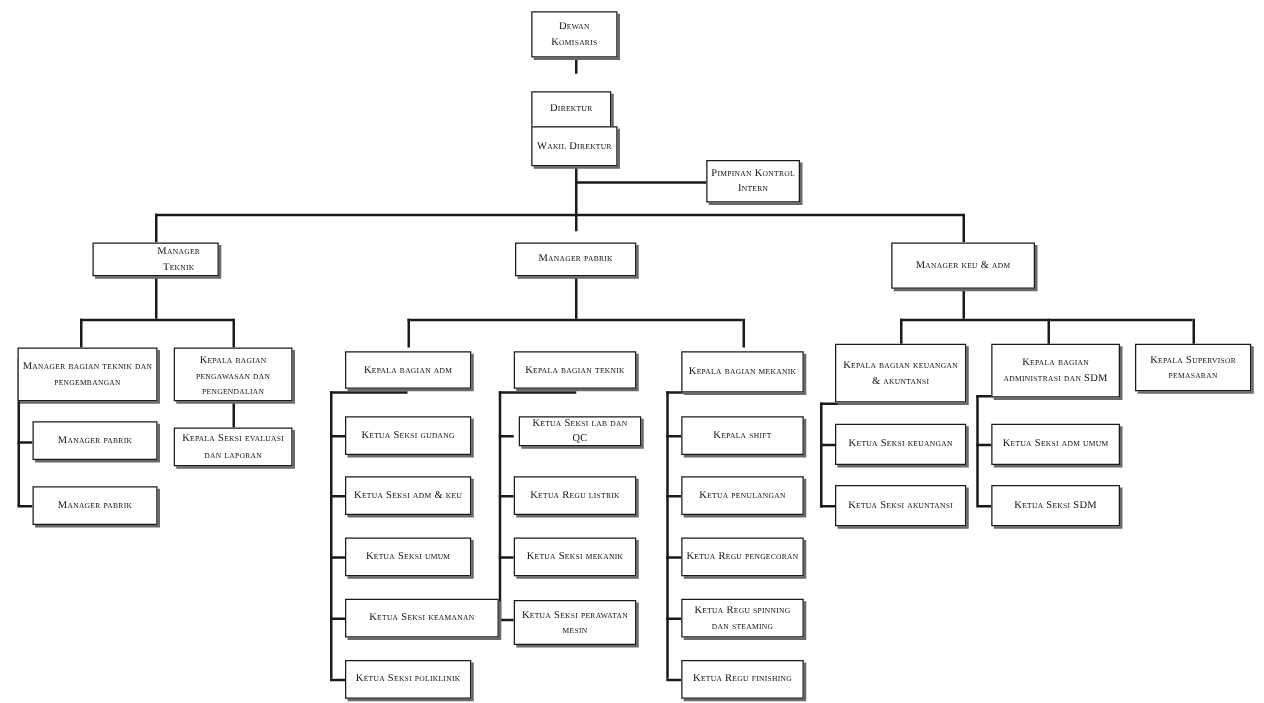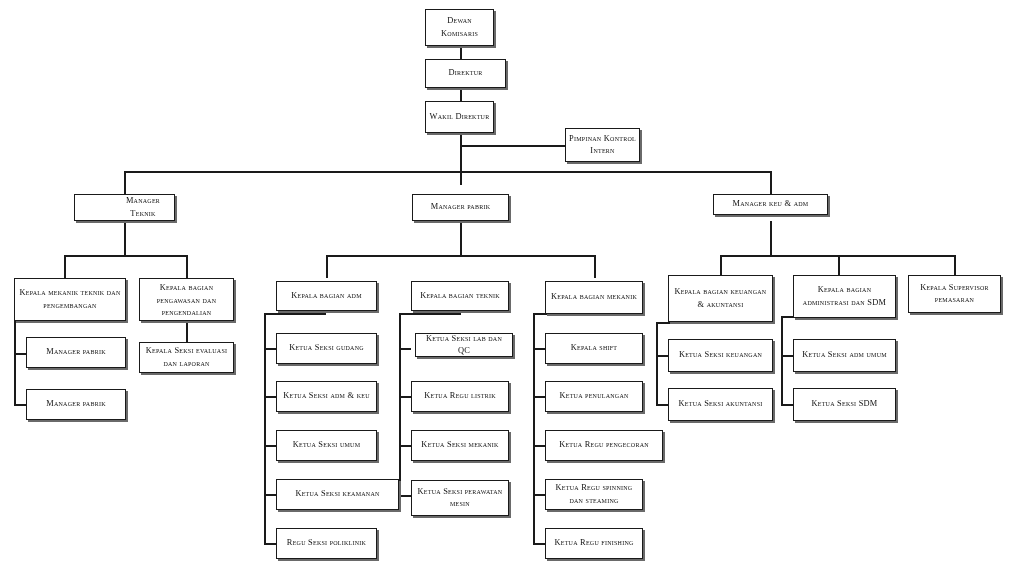--- a/index.html
+++ b/index.html
@@ -103,46 +103,46 @@
 
   <div class="ln lv" style="left:781px;top:316px;height:88px;"></div>
   <div class="ln lh" style="left:781px;top:316px;width:57px;"></div>
   <div class="ln lh" style="left:781px;top:355px;width:12px;"></div>
   <div class="ln lh" style="left:781px;top:404px;width:12px;"></div>
 
   <div class="node" style="left:425px;top:9px;width:69px;height:37px;">
     <span>Dewan Komisaris</span>
     </div>
 
-  <div class="node" style="left:425px;top:59px;width:81px;height:29px;">
+  <div class="node" style="left:425px;top:73px;width:64px;height:29px;">
     <span>Direktur</span>
     </div>
 
   <div class="node" style="left:425px;top:101px;width:69px;height:32px;">
     <span>Wakil Direktur</span>
     </div>
 
   <div class="node" style="left:565px;top:128px;width:75px;height:34px;">
     <span>Pimpinan Kontrol Intern</span>
     </div>
 
   <div class="node" style="left:74px;top:194px;width:101px;height:27px;padding-left:40px;">
     <span>Manager  Teknik</span>
     </div>
 
   <div class="node" style="left:412px;top:194px;width:97px;height:27px;">
     <span>Manager pabrik</span>
     </div>
 
-  <div class="node" style="left:713px;top:194px;width:115px;height:21px;">
+  <div class="node" style="left:713px;top:194px;width:115px;height:37px;">
     <span>Manager keu &amp; adm</span>
     </div>
 
   <div class="node" style="left:14px;top:278px;width:112px;height:43px;">
-    <span>Kepala mekanik teknik dan pengembangan</span>
+    <span>Manager bagian teknik dan pengembangan</span>
     </div>
 
   <div class="node" style="left:139px;top:278px;width:95px;height:43px;align-items:flex-end;">
     <span>Kepala bagian pengawasan dan pengendalian</span>
     </div>
 
   <div class="node" style="left:26px;top:337px;width:100px;height:31px;">
     <span>Manager pabrik</span>
     </div>
 
@@ -172,21 +172,21 @@
   <div class="node" style="left:276px;top:381px;width:101px;height:31px;">
     <span>Ketua Seksi adm &amp; keu</span>
     </div>
   <div class="node" style="left:276px;top:430px;width:101px;height:31px;">
     <span>Ketua Seksi umum</span>
     </div>
   <div class="node" style="left:276px;top:479px;width:123px;height:31px;">
     <span>Ketua Seksi keamanan</span>
     </div>
   <div class="node" style="left:276px;top:528px;width:101px;height:31px;">
-    <span>Regu Seksi poliklinik</span>
+    <span>Ketua Seksi poliklinik</span>
     </div>
 
   <div class="node" style="left:404px;top:333px;width:98px;height:24px;margin-left:11px;">
     <span>Ketua Seksi lab dan QC</span>
     </div>
   <div class="node" style="left:411px;top:381px;width:98px;height:31px;">
     <span>Ketua Regu listrik</span>
     </div>
   <div class="node" style="left:411px;top:430px;width:98px;height:31px;">
     <span>Ketua Seksi mekanik</span>
@@ -194,21 +194,21 @@
   <div class="node" style="left:411px;top:480px;width:98px;height:36px;">
     <span>Ketua Seksi perawatan mesin</span>
     </div>
 
   <div class="node" style="left:545px;top:333px;width:98px;height:31px;">
     <span>Kepala shift</span>
     </div>
   <div class="node" style="left:545px;top:381px;width:98px;height:31px;">
     <span>Ketua penulangan</span>
     </div>
-  <div class="node" style="left:545px;top:430px;width:118px;height:31px;">
+  <div class="node" style="left:545px;top:430px;width:98px;height:31px;">
     <span>Ketua Regu pengecoran</span>
     </div>
   <div class="node" style="left:545px;top:479px;width:98px;height:31px;">
     <span>Ketua Regu spinning dan steaming</span>
     </div>
   <div class="node" style="left:545px;top:528px;width:98px;height:31px;">
     <span>Ketua Regu finishing</span>
     </div>
 
   <div class="node" style="left:668px;top:275px;width:105px;height:47px;justify-content:center;">

